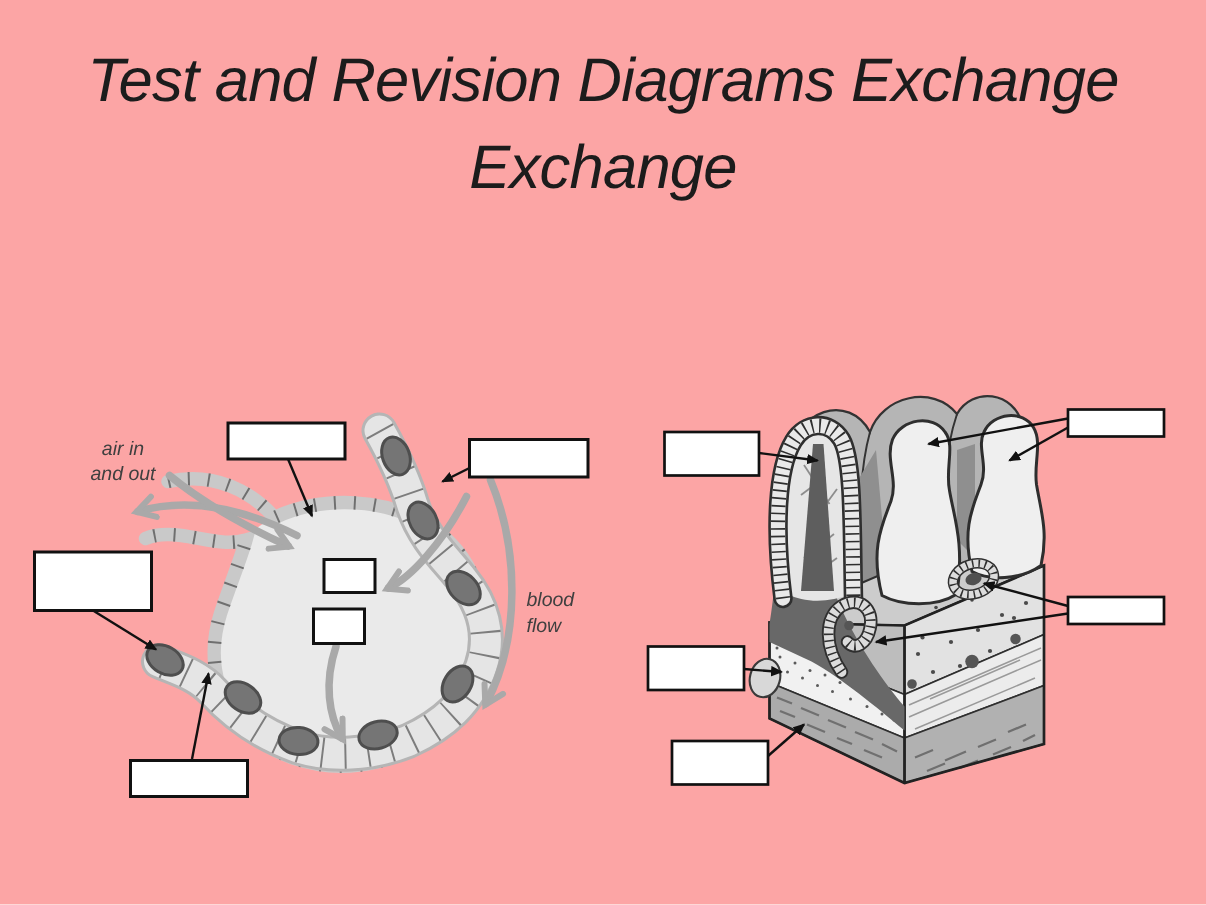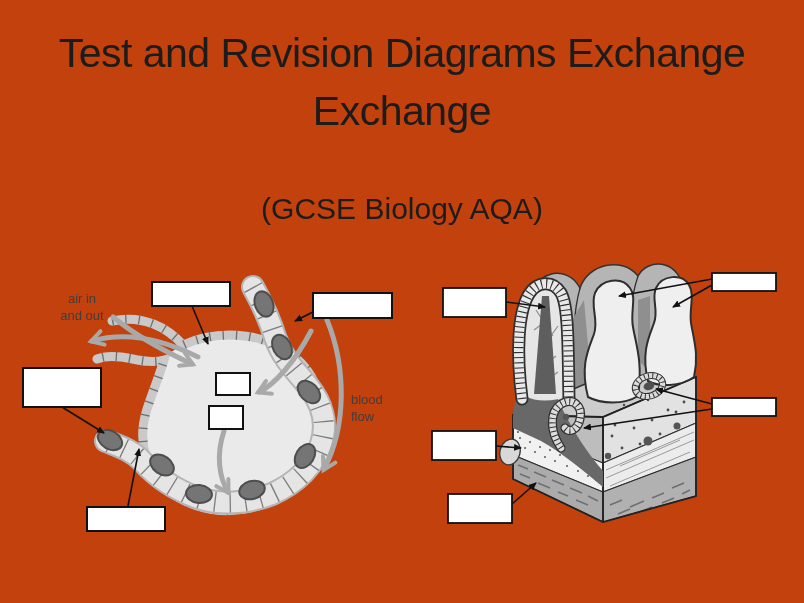--- a/index.html
+++ b/index.html
@@ -1,22 +1,23 @@
 <!DOCTYPE html>
 <html><head>
 <meta charset="utf-8">
 <style>
   * { margin:0; padding:0; box-sizing:border-box; }
   html,body { background:#fff; }
   .slide {
     position:relative;
     width:804px; height:603px;
-    background:#c2410c;
+    background:#fca5a5;
     overflow:hidden;
     font-family:"Liberation Sans", sans-serif;
+    font-style:italic;
   }
   .title {
     position:absolute; top:24px; left:0; width:804px;
     text-align:center;
     font-size:41px; line-height:58px;
     color:#1c1c1c; letter-spacing:-0.5px;
   }
   .subtitle {
     position:absolute; top:192px; left:0; width:804px;
     text-align:center;
@@ -31,21 +32,20 @@
 </style>
 </head>
 <body>
 
 <div class="slide">
 
   <div class="title">
     <div>Test and Revision Diagrams Exchange</div>
     <div>Exchange</div>
   </div>
-  <div class="subtitle">(GCSE Biology AQA)</div>
 
   <svg class="diagram" style="left:0; top:260px;" width="420" height="300" viewBox="0 260 420 300">
     <defs>
       <marker id="ahB" markerUnits="userSpaceOnUse" markerWidth="10" markerHeight="9" refX="7" refY="3.5" orient="auto">
         <path d="M0,0 L8,3.5 L0,7 Z" fill="#111"></path>
       </marker>
       <marker id="ahG" markerUnits="userSpaceOnUse" markerWidth="24" markerHeight="24" refX="13" refY="10" orient="auto">
         <path d="M2,3 L14,10 L2,17" fill="none" stroke="#a9a9a9" stroke-width="4" stroke-linecap="round"></path>
       </marker>
     </defs>

